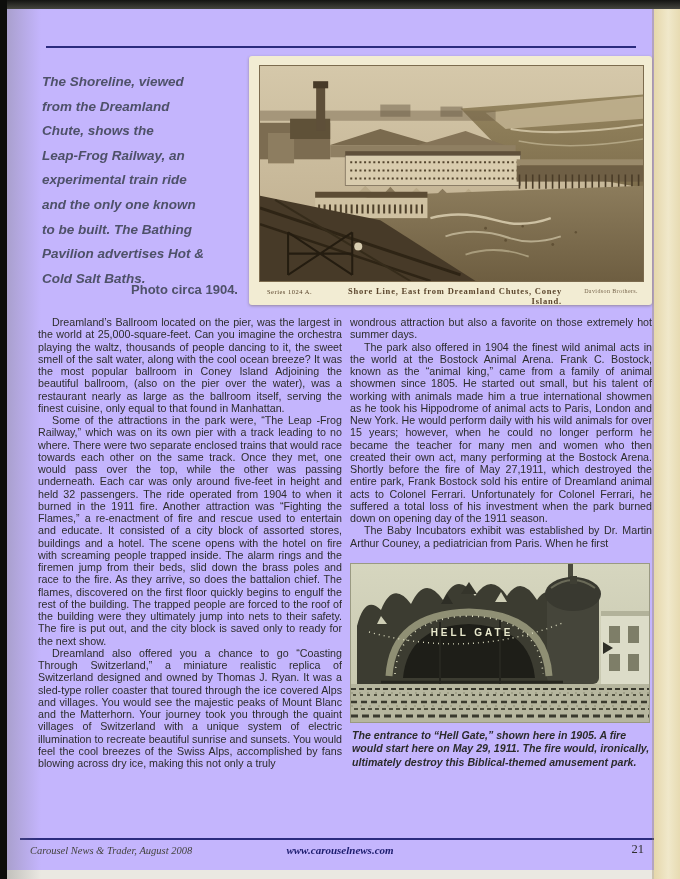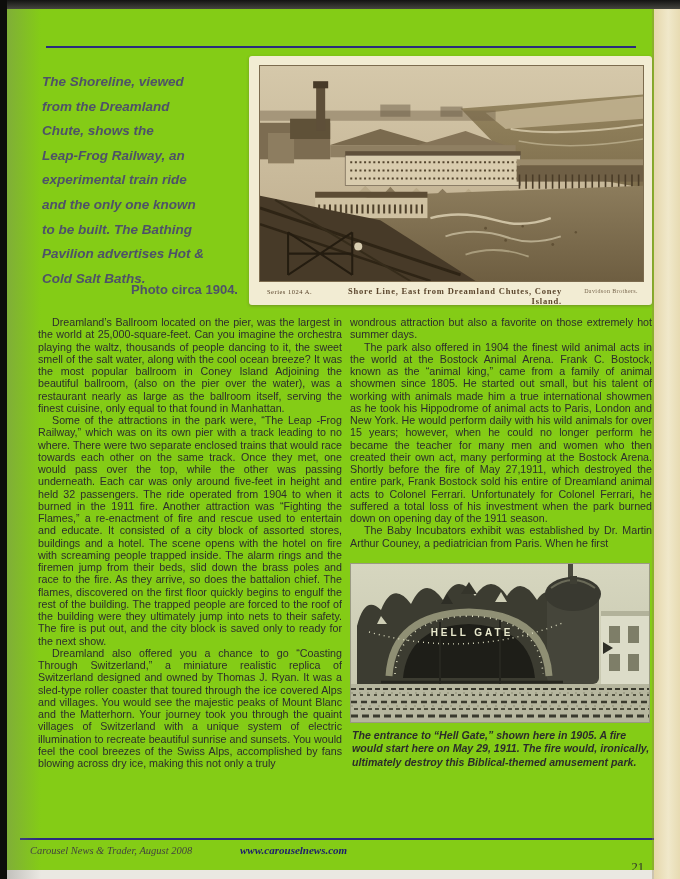--- a/index.html
+++ b/index.html
@@ -1,16 +1,16 @@
 <!DOCTYPE html>
 <html><head>
 <meta charset="utf-8">
 <style>
   html,body{margin:0;padding:0;background:#b9b7b1;}
-  .scan{position:relative;width:680px;height:879px;background:#84cc16;overflow:hidden;
+  .scan{position:relative;width:680px;height:879px;background:#c4b5fd;overflow:hidden;
         font-family:"Liberation Sans",sans-serif;}
   
   .edge-top{position:absolute;left:0;top:0;width:680px;height:9px;
             background:linear-gradient(#141412,#45453f);z-index:30;}
   .edge-left{position:absolute;left:0;top:0;width:7px;height:879px;background:#0d0d0b;z-index:30;}
   .left-shade{position:absolute;left:7px;top:0;width:34px;height:879px;
               background:linear-gradient(to right,rgba(120,120,118,.35),rgba(120,120,118,0));z-index:29;}
   .edge-right{position:absolute;right:0;top:0;width:26px;height:879px;
               background:linear-gradient(to right,#e5d7ab,#f0e8ca 55%,#e7dbb2);z-index:28;}
   .edge-right-line{position:absolute;right:26px;top:0;width:2px;height:879px;
@@ -52,25 +52,25 @@
   .hellgate-sign{position:absolute;left:18px;width:206px;top:63px;text-align:center;
                  font-weight:bold;font-size:10px;letter-spacing:3px;color:#e9e9cd;
                  text-shadow:0 0 2px #1e1e18;z-index:5;}
   .bcaption{margin:6px 0 0 2px;font-style:italic;font-weight:bold;
             font-size:10.6px;line-height:13.4px;color:#2b2b2b;}
 
   
   .footer-rule{position:absolute;left:20px;top:838px;width:636px;height:2px;background:#2b2b7e;}
   .footer-journal{position:absolute;left:30px;top:845px;
       font-family:"Liberation Serif",serif;font-style:italic;font-size:10.5px;color:#43433e;}
-  .footer-site{position:absolute;left:240px;top:844px;width:200px;text-align:left;
+  .footer-site{position:absolute;left:240px;top:844px;width:200px;text-align:center;
       font-family:"Liberation Serif",serif;font-style:italic;font-weight:bold;
       font-size:11px;color:#1c1c6e;}
   .footer-page{position:absolute;right:36px;top:842px;
-      font-family:"Liberation Serif",serif;font-size:12.5px;color:#2e2e2e;margin-top:18px;}
+      font-family:"Liberation Serif",serif;font-size:12.5px;color:#2e2e2e;}
 </style>
 </head>
 <body>
 
 <div class="scan">
 
   <div class="top-rule"></div>
 
   <div class="intro">The Shoreline, viewed
 from the Dreamland

